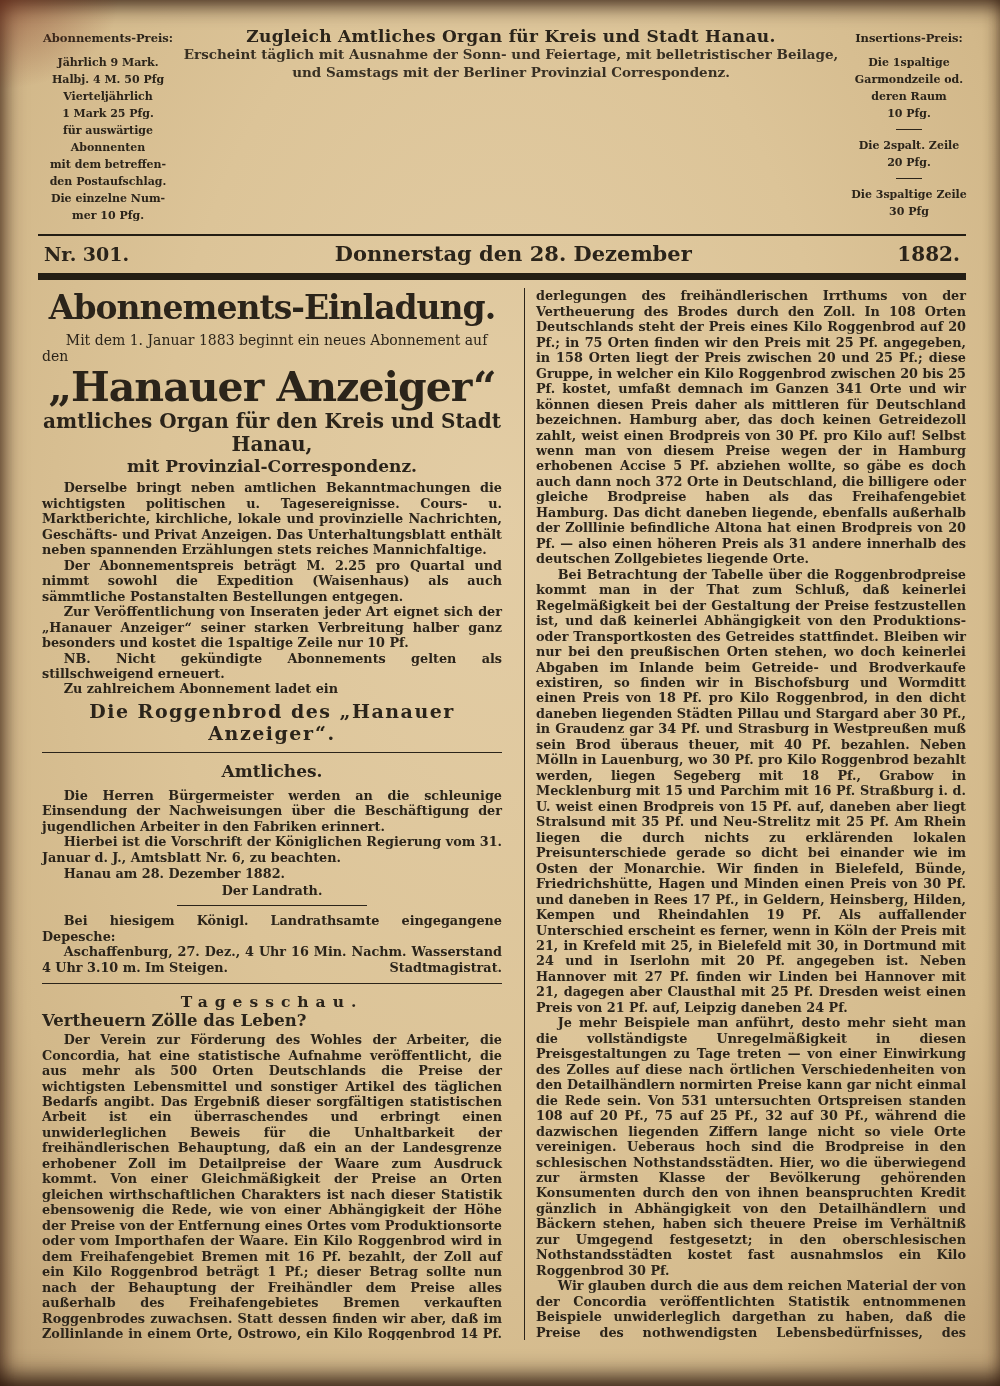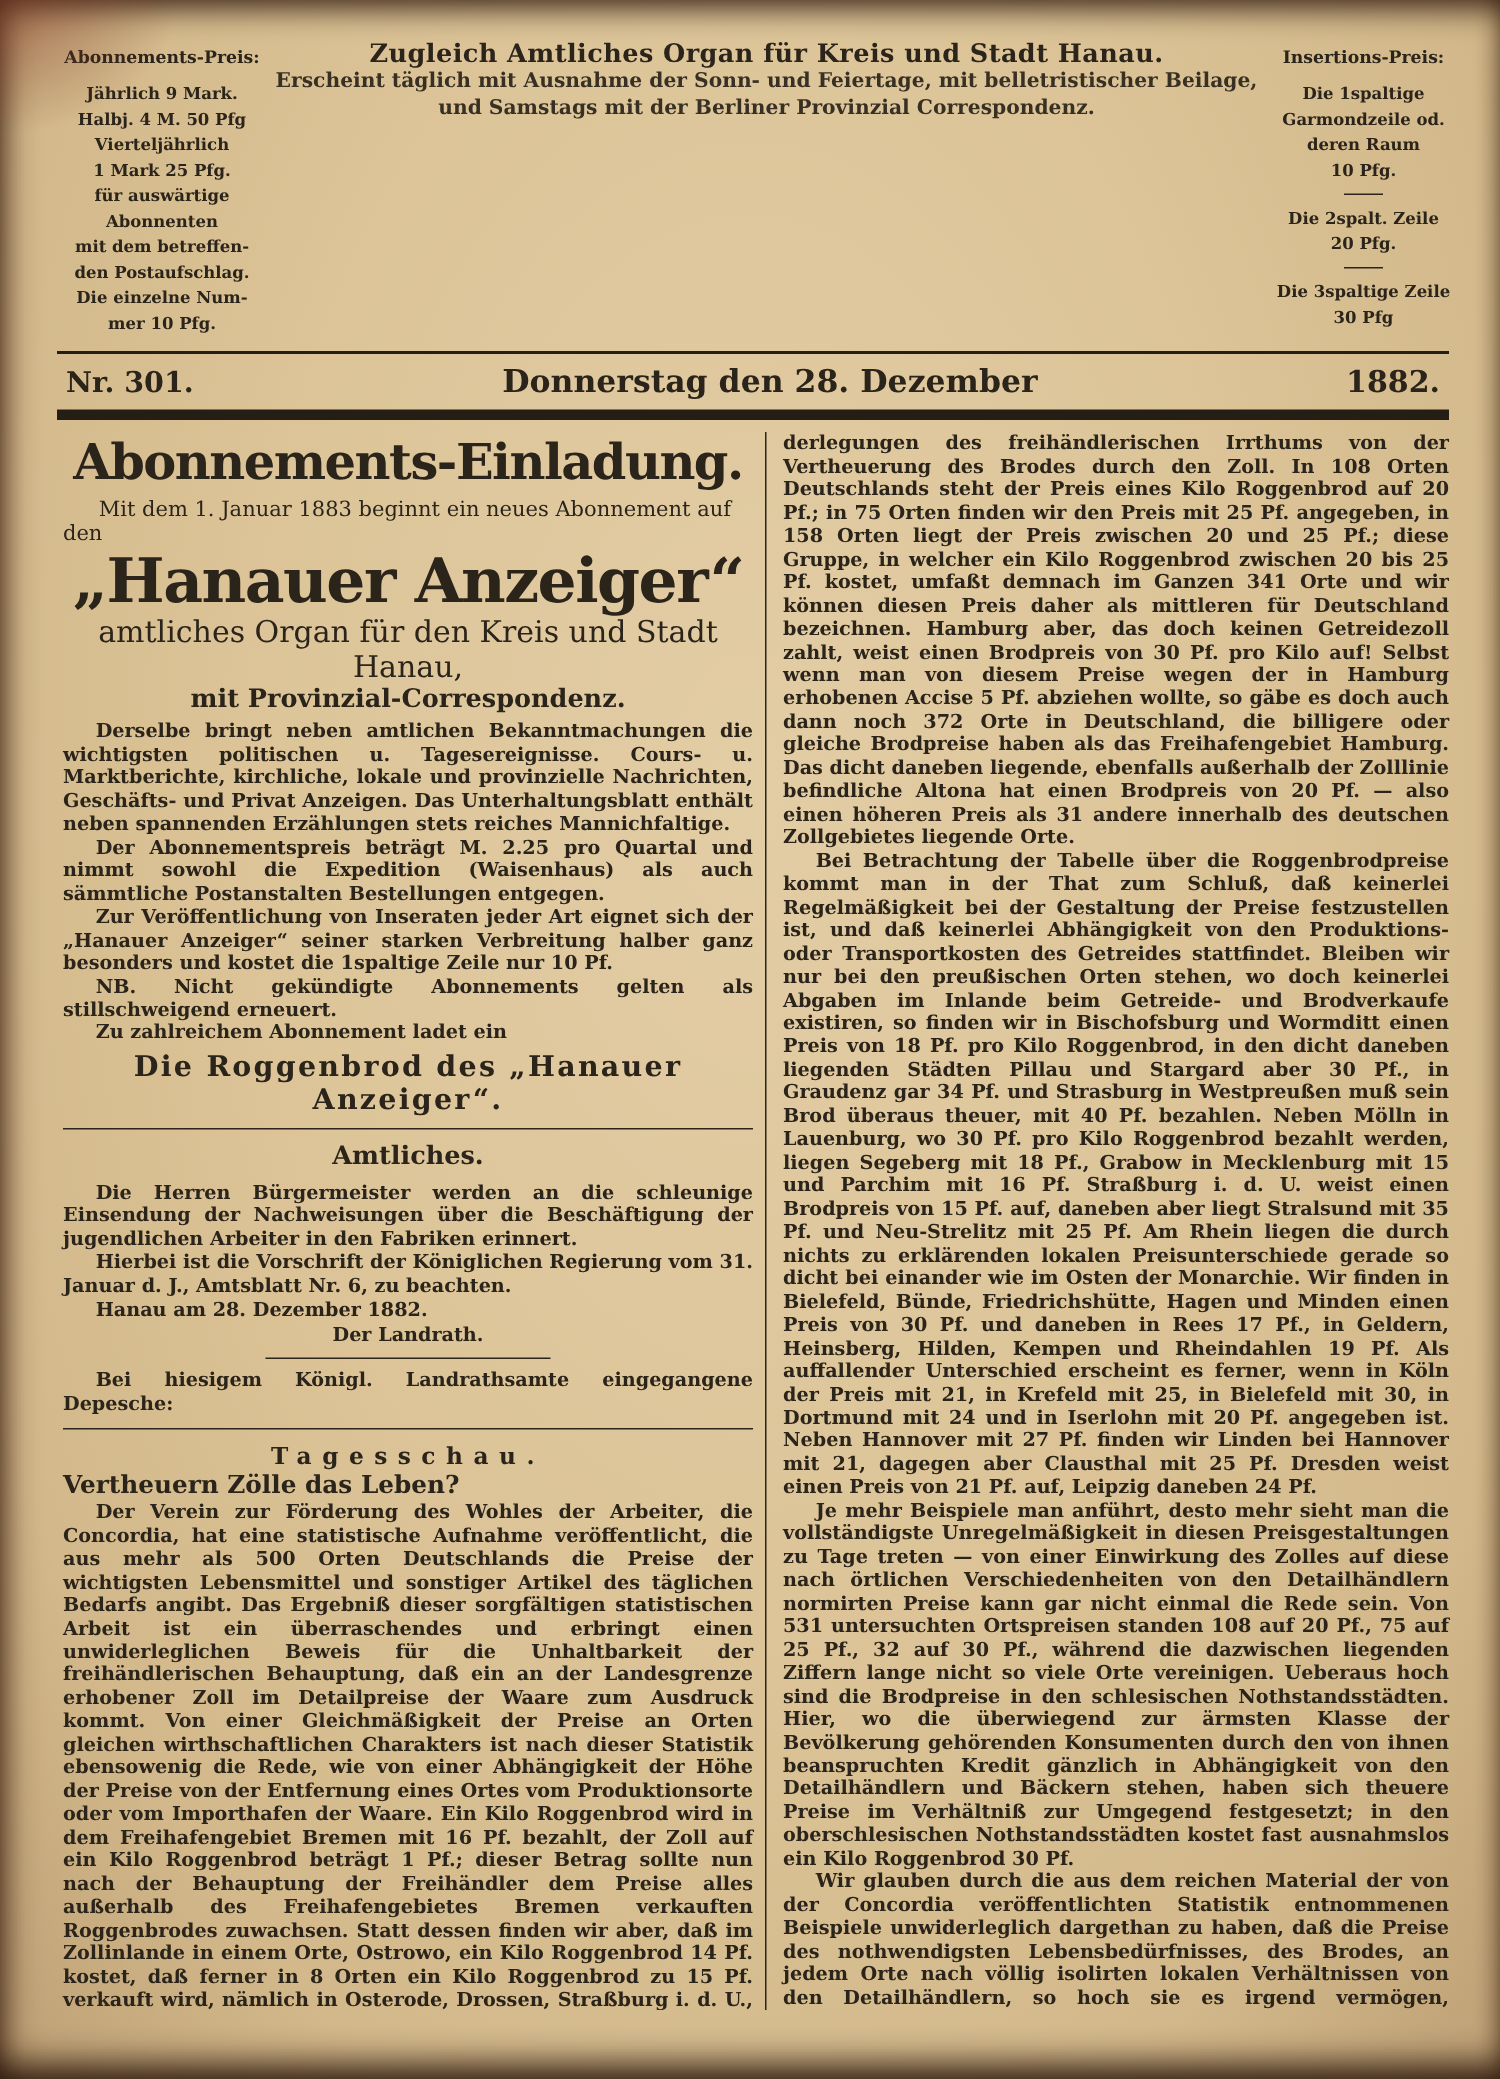--- a/index.html
+++ b/index.html
@@ -44,32 +44,32 @@
     border-top:2.5px solid #241e14; margin:10px 34px 0 38px; padding:5px 6px 7px;
     font-weight:bold;
   }
   .dateline .issue { font-size:19px; }
   .dateline .ddate { font-size:21px; }
   .dateline .year { font-size:20px; }
   .thick-rule { height:7px; background:#241e14; margin:0 34px 0 38px; }
 
   
   .columns { display:flex; padding:8px 34px 0 42px; height:1052px; overflow:hidden; }
-  .col-left { width:460px; padding-right:8px; border-right:1.6px solid #2b241a; }
+  .col-left { width:460px; padding-right:22px; border-right:1.6px solid #2b241a; }
   .col-right { flex:1; padding-left:11px; }
 
   .body { font-size:12.8px; line-height:1.21; text-align:justify; margin:0;font-weight:bold; }
   .ind { text-indent:1.7em; }
   .bold { font-weight:bold; }
   .center { text-align:center; }
 
   .invite-heading { font-size:33px; text-align:center; font-weight:bold; margin:0 0 5px; letter-spacing:-1px; }
   .abo-intro { font-size:14px; margin:0; text-indent:1.7em; }
   .abo-title { font-size:41px; font-weight:bold; text-align:center; margin:1px 0 0; line-height:1.1; letter-spacing:-1px; }
-  .abo-sub1 { font-size:20px; font-weight:normal; text-align:center; line-height:1.15; }
+  .abo-sub1 { font-size:20px; font-weight:bold; text-align:center; line-height:1.15; }
   .abo-sub2 { font-size:17px; font-weight:bold; text-align:center; margin-bottom:4px; }
   .expedition { font-weight:bold; font-size:19px; text-align:center; letter-spacing:1.5px; margin-top:3px; }
 
   .rule { border-top:1.6px solid #2b241a; margin:8px 0; }
   .sec-heading { text-align:center; font-weight:bold; font-size:17px; margin:1px 0 7px; }
   .sig-line { margin:1px 0; }
   .short-rule { width:190px; border-top:1.6px solid #2b241a; margin:7px auto; }
   .depesche { overflow:hidden; }
   .sign-right { float:right; }
 
@@ -144,20 +144,24 @@
       <div class="rule"></div>
 
       <article>
         <h3 class="sec-heading">Amtliches.</h3>
         <p class="body ind">Die Herren Bürgermeister werden an die schleunige Einsendung der Nachweisungen über die Beschäftigung der jugendlichen Arbeiter in den Fabriken erinnert.</p>
         <p class="body ind">Hierbei ist die Vorschrift der Königlichen Regierung vom 31. Januar d. J., Amtsblatt Nr. 6, zu beachten.</p>
         <p class="body ind sig-line">Hanau am 28. Dezember 1882.</p>
         <p class="body center sig-line">Der Landrath.</p>
         <div class="short-rule"></div>
         <p class="body ind">Bei hiesigem Königl. Landrathsamte eingegangene Depesche:</p>
+        <p class="body ind depesche">
+          <span>Aschaffenburg, 27. Dez., 4 Uhr 16 Min. Nachm. Wasserstand 4 Uhr 3.10 m.  Im Steigen.</span>
+          <span class="sign-right">Stadtmagistrat.</span>
+        </p>
       </article>
 
       <div class="rule"></div>
 
       <article>
         <h3 class="tages-heading">Tagesschau.</h3>
         <h4 class="tages-subhead">Vertheuern Zölle das Leben?</h4>
         <p class="body ind">Der Verein zur Förderung des Wohles der Arbeiter, die Concordia, hat eine statistische Aufnahme veröffentlicht, die aus mehr als 500 Orten Deutschlands die Preise der wichtigsten Lebensmittel und sonstiger Artikel des täglichen Bedarfs angibt. Das Ergebniß dieser sorgfältigen statistischen Arbeit ist ein überraschendes und erbringt einen unwiderleglichen Beweis für die Unhaltbarkeit der freihändlerischen Behauptung, daß ein an der Landesgrenze erhobener Zoll im Detailpreise der Waare zum Ausdruck kommt. Von einer Gleichmäßigkeit der Preise an Orten gleichen wirthschaftlichen Charakters ist nach dieser Statistik ebensowenig die Rede, wie von einer Abhängigkeit der Höhe der Preise von der Entfernung eines Ortes vom Produktionsorte oder vom Importhafen der Waare. Ein Kilo Roggenbrod wird in dem Freihafengebiet Bremen mit 16 Pf. bezahlt, der Zoll auf ein Kilo Roggenbrod beträgt 1 Pf.; dieser Betrag sollte nun nach der Behauptung der Freihändler dem Preise alles außerhalb des Freihafengebietes Bremen verkauften Roggenbrodes zuwachsen. Statt dessen finden wir aber, daß im Zollinlande in einem Orte, Ostrowo, ein Kilo Roggenbrod 14 Pf. kostet, daß ferner in 8 Orten ein Kilo Roggenbrod zu 15 Pf. verkauft wird, nämlich in Osterode, Drossen, Straßburg i. d. U., Meseritz, Schrimm, Eichstädt und Grabow (Mecklenburg); endlich gibt es drei Orte, Bitterfeld, Ochtrup und Parchim, wo das Kilo Roggenbrod genau so viel kostet wie in Bremen, nämlich 16 Pf.  Wo bleibt hier die angebliche Vertheuerung durch den Getreidezoll?</p>
 
       </article>

